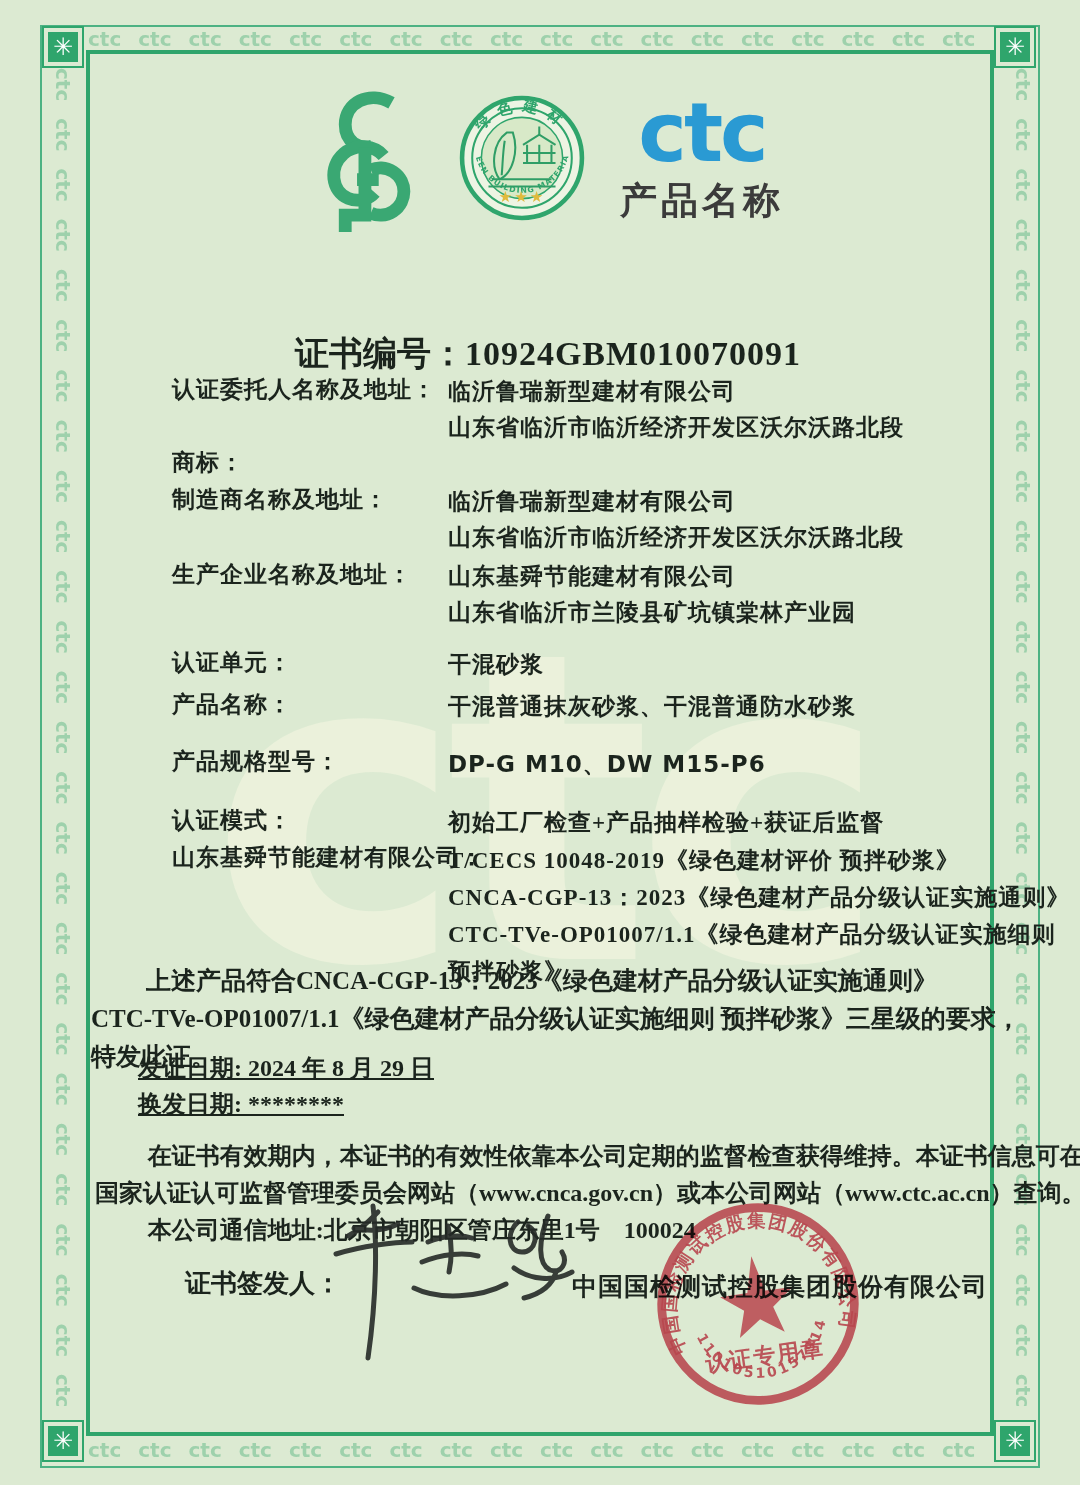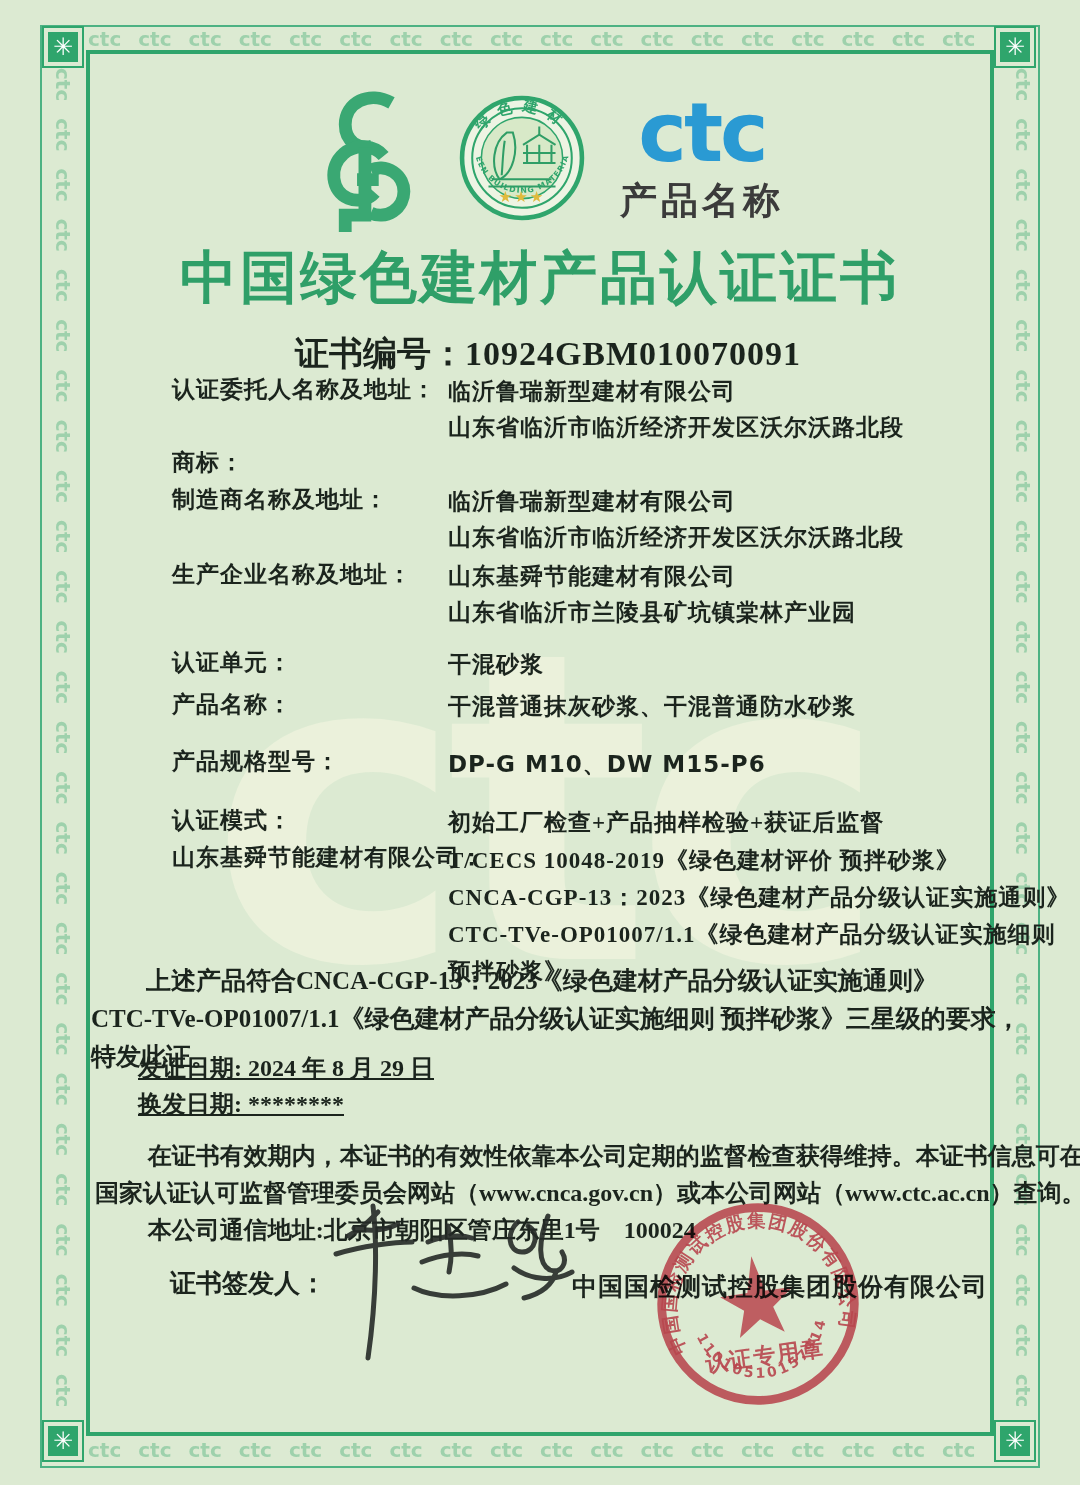--- a/index.html
+++ b/index.html
@@ -48,21 +48,21 @@
   .std .val{line-height:37px;}
   
   .statement{position:absolute;left:91px;top:962px;width:900px;font-size:25px;font-weight:700;line-height:38px;}
   .statement .indent{text-indent:2.2em;}
   .statement div{white-space:nowrap;}
   .dateline{position:absolute;font-size:24px;font-weight:700;white-space:nowrap;text-decoration:underline;}
   .footer{position:absolute;left:95px;top:1138px;width:900px;font-size:24px;font-weight:700;line-height:37px;}
   .footer .indent{text-indent:2.2em;}
   .footer div{white-space:nowrap;}
   
-  .sign-label{position:absolute;left:170px;top:1266px;font-size:26px;font-weight:700;white-space:nowrap;}
+  .sign-label{position:absolute;left:185px;top:1266px;font-size:26px;font-weight:700;white-space:nowrap;}
   .signature{position:absolute;left:310px;top:1200px;}
   .company{position:absolute;left:572px;top:1270px;font-size:25px;font-weight:700;letter-spacing:1px;white-space:nowrap;}
   .seal{position:absolute;left:652px;top:1198px;transform:rotate(-8deg);mix-blend-mode:multiply;opacity:.92;}
 </style>
 </head>
 <body>
 
 <div class="page">
 
   <div class="watermark">ctc</div>
@@ -118,21 +118,20 @@
         <path d="M 34 84 L 92 84 M 30 91 L 96 91"></path>
       </g>
       <text x="63" y="106" text-anchor="middle" font-size="15" fill="#e0ba3c" letter-spacing="2">★★★</text>
     </svg>
     <div class="ctc-block">
       <div class="ctc-word">ctc</div>
       <div class="ctc-sub">产品名称</div>
     </div>
   </div>
 
-  <div class="title">中国绿色建材产品认证证书</div>
 
   <div class="cert-no">
     <span>证书编号：</span><span class="num">10924GBM010070091</span>
   </div>
 
   <div class="row" style="top:374px">
     <div class="lbl">认证委托人名称及地址：</div>
     <div class="val">
         <div>临沂鲁瑞新型建材有限公司</div>
         <div>山东省临沂市临沂经济开发区沃尔沃路北段</div>

